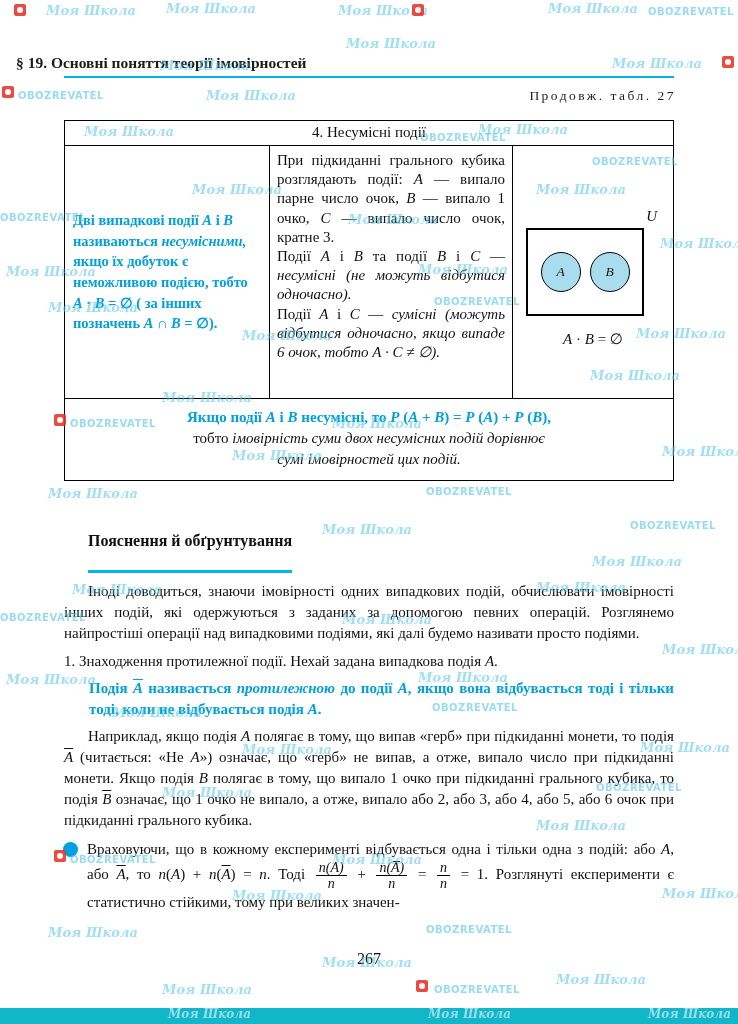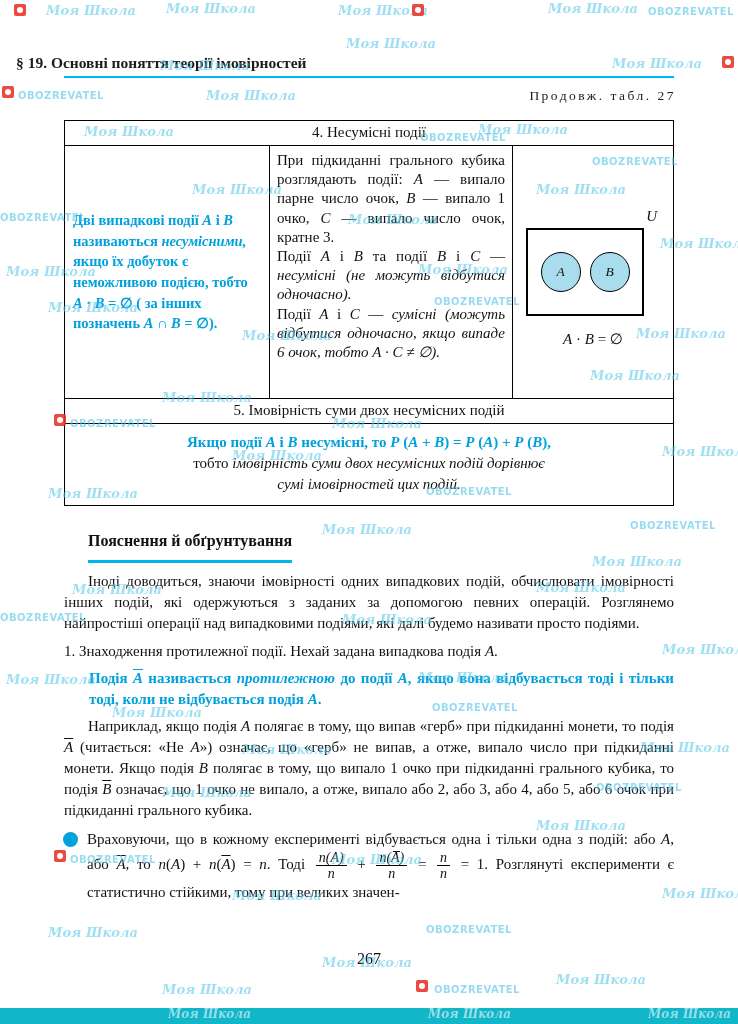--- a/index.html
+++ b/index.html
@@ -32,21 +32,21 @@
   .vcircle{width:40px;height:40px;border-radius:50%;background:var(--circle-fill,#a9ddee);
            border:1.5px solid #000;display:flex;align-items:center;justify-content:center;
            font-style:italic;font-size:13.5px;box-sizing:border-box;}
   .venn-formula{position:absolute;top:184px;left:0;width:100%;text-align:center;font-size:15px;}
   .t-foot{border-top:1px solid #000;padding:8px 10px 10px 10px;text-align:center;
           font-size:15px;line-height:1.4;}
 
   
   .expl{position:absolute;left:64px;top:530px;width:610px;font-size:15px;line-height:1.4;}
   .expl-h{font-size:16px;font-weight:bold;margin:0 0 2px 24px;display:inline-block;
-          border-bottom:3px solid var(--header-line,#2aa7e0);padding-bottom:8px;}
+          border-bottom:3px solid var(--header-line,#2aa7e0);padding-bottom:18px;}
   .p{margin:6px 0 0 0;text-align:justify;text-indent:24px;}
   .p.noindent{text-indent:0;margin-top:7px;}
   .bluedef{color:var(--accent,#00a1dc);font-weight:bold;margin:6px 0 4px 25px;
            text-align:justify;line-height:1.38;font-family:Liberation Serif, serif;}
   .bullet-wrap{position:relative;margin:8px 0 0 23px;text-align:justify;}
   .bullet-dot{position:absolute;left:-24px;top:3px;width:15px;height:15px;border-radius:50%;
               background:var(--accent,#00aadf);}
 
   
   .b{font-weight:normal;margin-top:37px;}
@@ -106,21 +106,20 @@
           <div class="vcircle">
             <span>A</span>
           </div>
           <div class="vcircle">
             <span>B</span>
           </div>
         </div>
         <div class="venn-formula"><span class="i">A</span><span> · </span><span class="i">B</span><span> = ∅</span></div>
       </div>
     </div>
-    <div class="t-h t-h5">5. Імовірність суми двох несумісних подій</div>
     <div class="t-foot"><span class="blue">Якщо події </span><span class="blue i">A</span><span class="blue"> і </span><span class="blue i">B</span><span class="blue"> несумісні, то </span><span class="blue i">P</span><span class="blue"> (</span><span class="blue i">A</span><span class="blue"> + </span><span class="blue i">B</span><span class="blue">) = </span><span class="blue i">P</span><span class="blue"> (</span><span class="blue i">A</span><span class="blue">) + </span><span class="blue i">P</span><span class="blue"> (</span><span class="blue i">B</span><span class="blue">),</span><br><span>тобто </span><span class="i">імовірність суми двох несумісних подій дорівнює</span><br><span class="i">сумі імовірностей цих подій.</span></div>
   </div>
 
   <div class="expl">
     <div>
       <h2 class="expl-h">Пояснення й обґрунтування</h2>
     </div>
     <p class="p">Іноді доводиться, знаючи імовірності одних випадкових подій, обчислювати імовірності інших подій, які одержуються з заданих за допомогою певних операцій. Розглянемо найпростіші операції над випадковими подіями, які далі будемо називати просто подіями.</p>
     <p class="p noindent"><span class="b">1. Знаходження протилежної події.</span><span> Нехай задана випадкова подія </span><span class="i">A</span><span>.</span></p>
     <div class="bluedef"><span>Подія </span><span class="i ov">A</span><span> називається </span><span class="i">протилежною</span><span> до події </span><span class="i">A</span><span>, якщо вона відбувається тоді і тільки тоді, коли не відбувається подія </span><span class="i">A</span><span>.</span></div>

